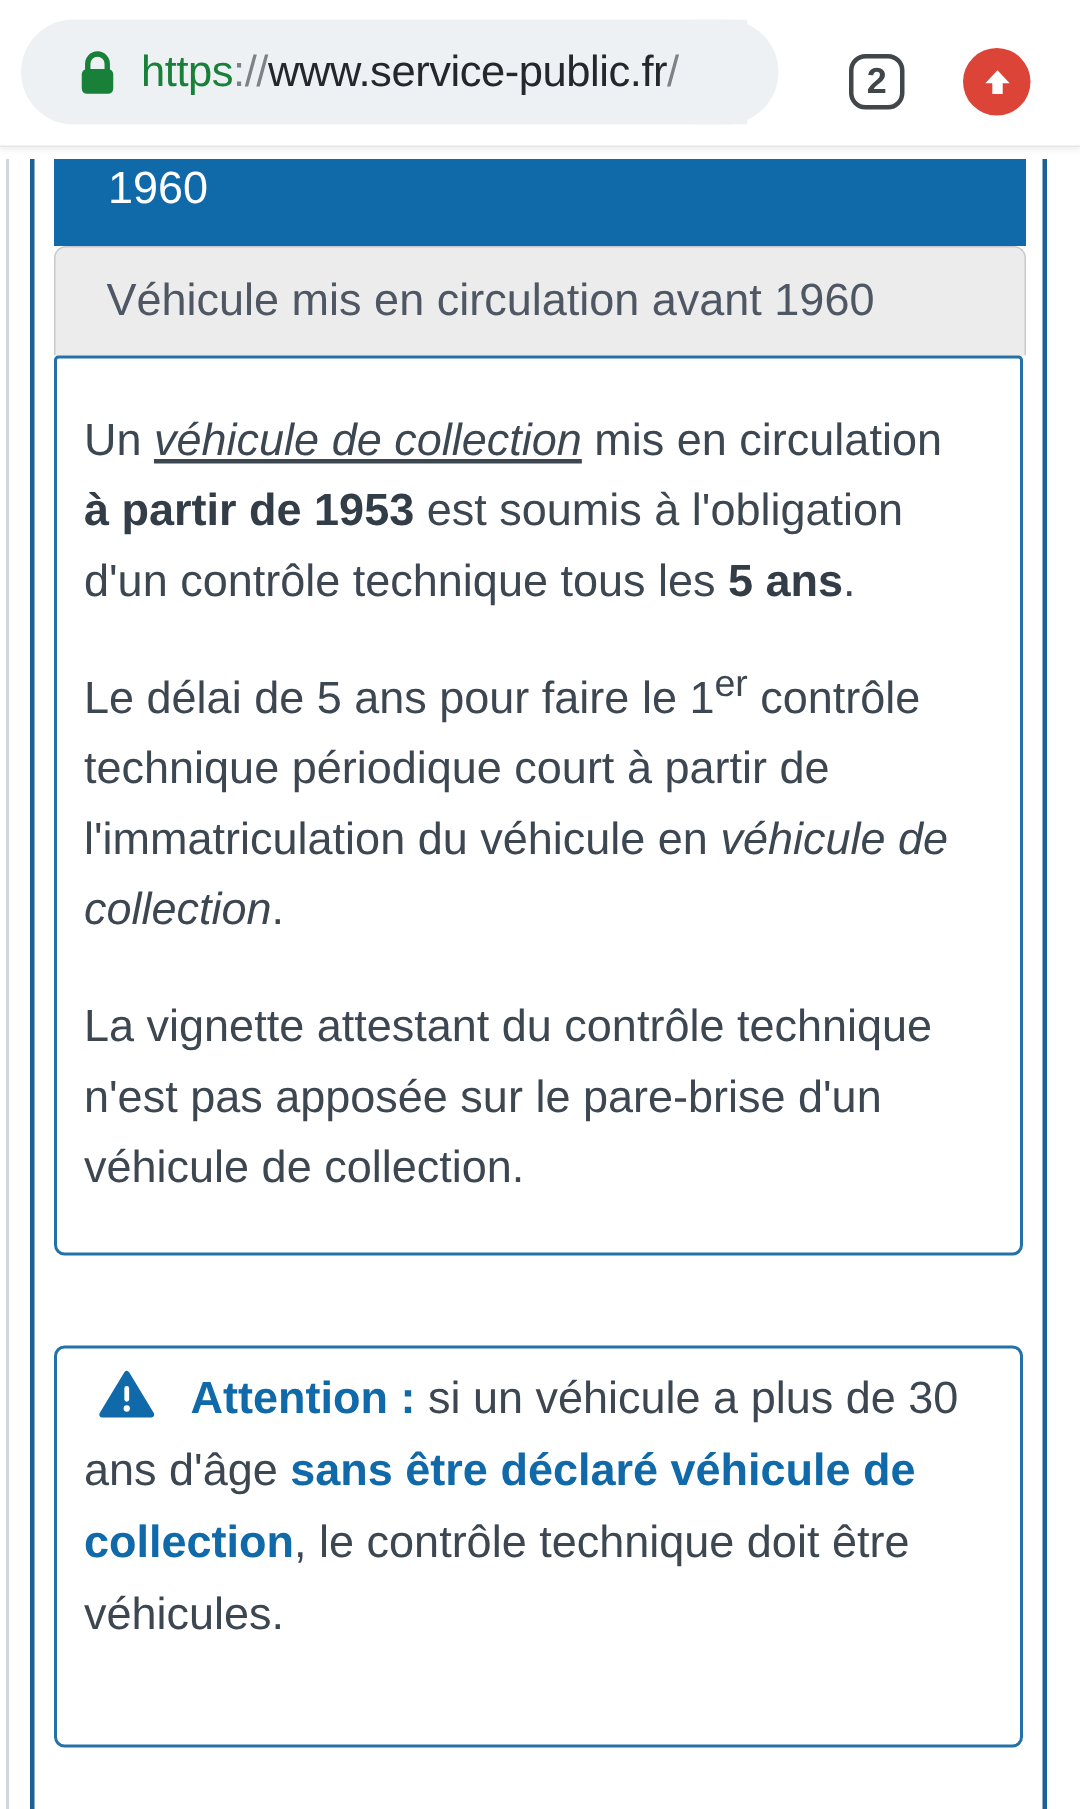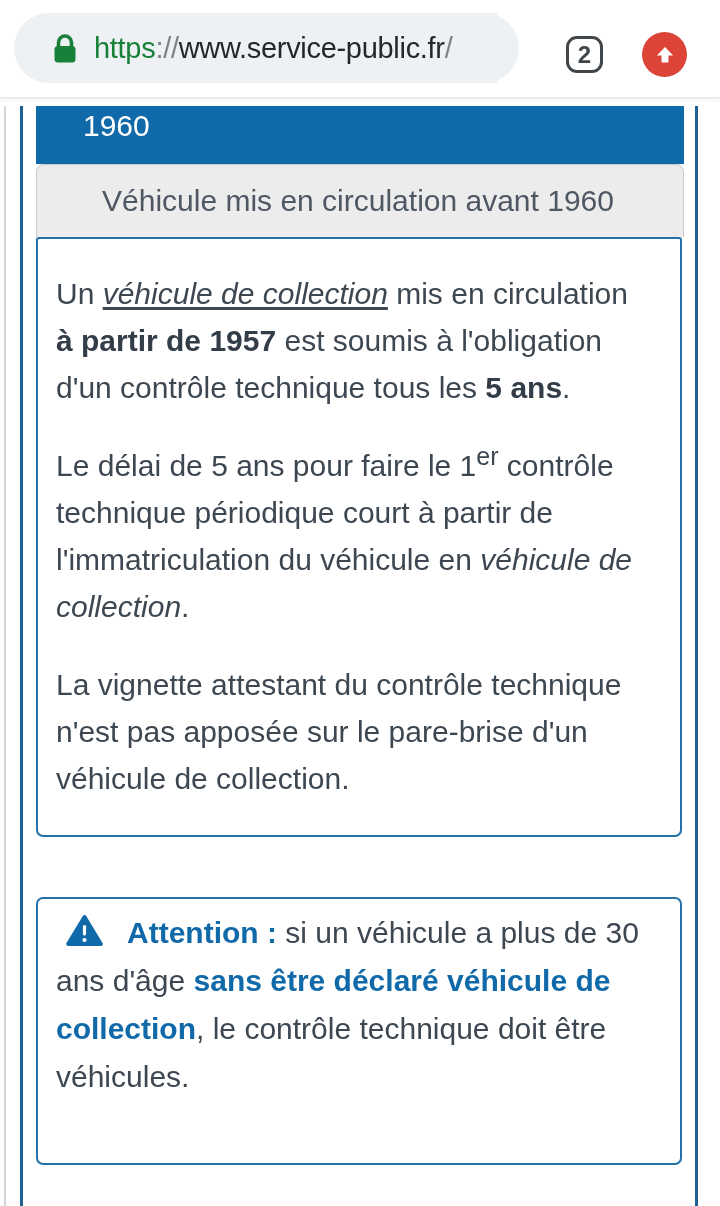--- a/index.html
+++ b/index.html
@@ -27,25 +27,25 @@
               background:#db4437;display:flex;align-items:center;justify-content:center;}
 
   
   .vline{position:absolute;top:106px;bottom:0;}
   .v-outer-left{left:4px;width:2px;background:#d3d6d9;}
   .v-inner-left{left:20px;width:3px;background:#1d6093;}
   .v-inner-right{left:695px;width:3px;background:#1d6093;}
 
   
   .tab-active{position:absolute;left:36px;top:106px;width:648px;height:58px;background:#1069a8;
-              color:#ffffff;box-sizing:border-box;padding-left:11px;}
+              color:#ffffff;box-sizing:border-box;}
   .tab-active span{display:block;margin:3px 0 0 36px;font-size:30px;}
   .tab-inactive{position:absolute;left:36px;top:164px;width:648px;height:73px;background:#ececec;
                 border:1px solid #c7cacc;border-bottom:none;border-radius:8px 8px 0 0;
-                box-sizing:border-box;display:flex;align-items:center;color:#4e5763;padding-left:31px;}
+                box-sizing:border-box;display:flex;align-items:center;color:#4e5763;}
   .tab-inactive span{margin-left:34px;font-size:30px;}
 
   
   .panel{position:absolute;left:36px;top:237px;width:646px;height:600px;background:#fff;
          border:2px solid #2371a8;border-radius:3px 3px 7px 7px;box-sizing:border-box;
          padding:31px 0 0 18px;}
   .callout{position:absolute;left:36px;top:897px;width:646px;height:268px;background:#fff;
            border:2px solid #2371a8;border-radius:7px;box-sizing:border-box;
            padding:10px 0 0 18px;}
   .para{margin:0 0 31px 0;}
@@ -92,21 +92,21 @@
   <div class="tab-active">
     <span>1960</span>
   </div>
   <div class="tab-inactive">
     <span>Véhicule mis en circulation avant 1960</span>
   </div>
 
   <section class="panel">
       <div class="para">
         <div class="line"><span>Un </span><span class="seg-iu">véhicule de collection</span><span> mis en circulation</span></div>
-        <div class="line"><span class="seg-b">à partir de 1957</span><span> est soumis à l'obligation</span></div>
+        <div class="line"><span class="seg-b">à partir de 1953</span><span> est soumis à l'obligation</span></div>
         <div class="line"><span>d'un contrôle technique tous les </span><span class="seg-b">5 ans</span><span>.</span></div>
       </div>
       <div class="para">
         <div class="line"><span>Le délai de 5 ans pour faire le 1</span><sup>er</sup><span> contrôle</span></div>
         <div class="line"><span>technique périodique court à partir de</span></div>
         <div class="line"><span>l'immatriculation du véhicule en </span><span class="seg-i">véhicule de</span></div>
         <div class="line"><span class="seg-i">collection</span><span>.</span></div>
       </div>
       <div class="para">
         <div class="line"><span>La vignette attestant du contrôle technique</span></div>

